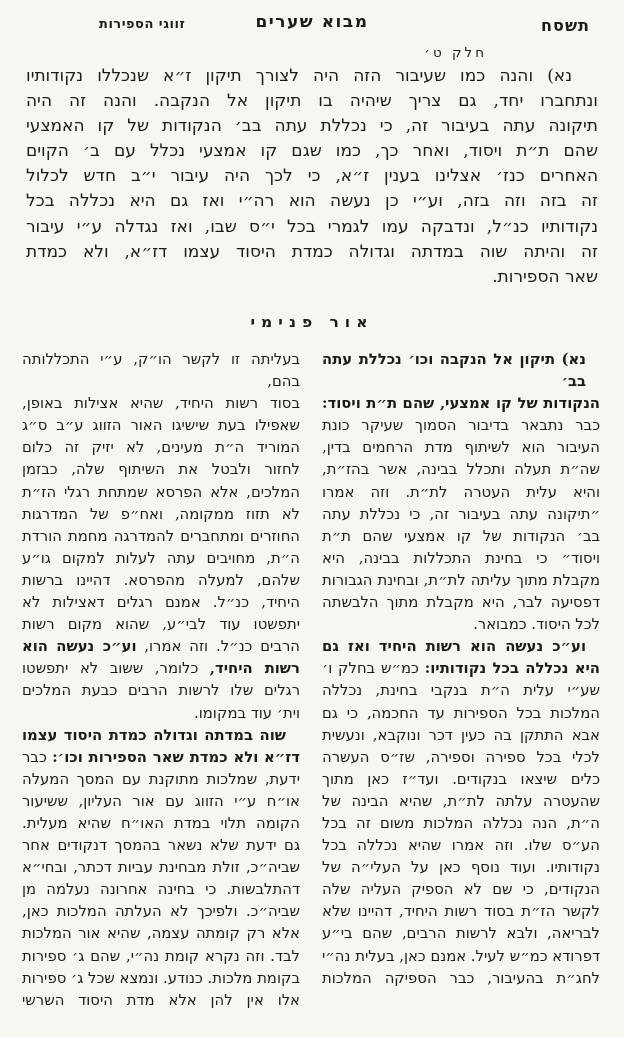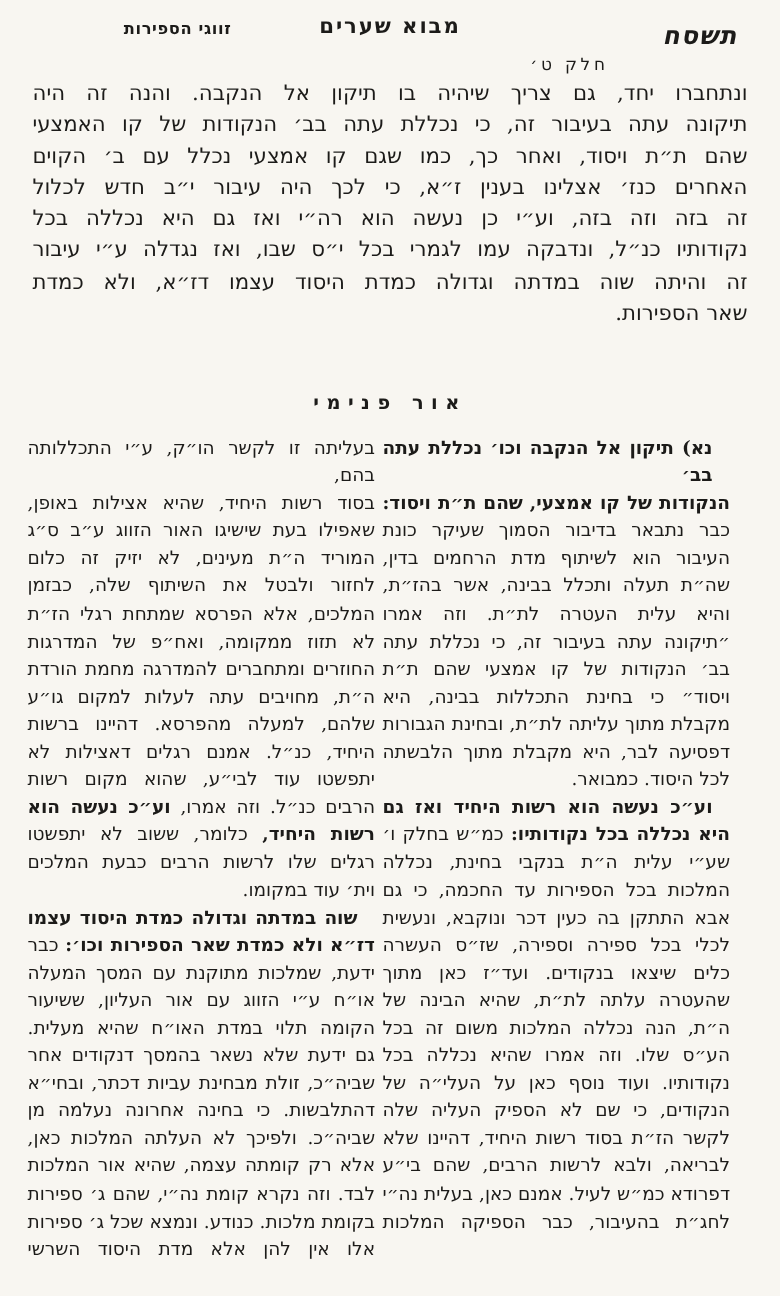--- a/index.html
+++ b/index.html
@@ -9,21 +9,21 @@
     overflow: hidden;
   }
   .page {
     position: absolute; inset: 0;
     direction: rtl;
     font-family: "DejaVu Serif", "DejaVu Sans", serif;
     color: #1c1b19;
   }
   
   .hdr { position: absolute; top: 16px; white-space: nowrap; }
-  .hdr-page    { right: 34px;  font-weight: bold; font-size: 20px; letter-spacing: 1px; font-style: italic; }
+  .hdr-page    { right: 34px;  font-weight: bold; font-size: 16px; letter-spacing: 1px; }
   .hdr-part    { right: 137px; font-size: 13.5px; letter-spacing: 3px; margin-top: 28px; }
   .hdr-title   { left: 50%; transform: translateX(-50%); top: 11px;
                  font-weight: bold; font-size: 17px; letter-spacing: 1.5px; }
   .hdr-section { left: 99px; font-weight: bold; font-size: 13px; letter-spacing: 0.5px; }
 
   
   .line { text-align: justify; text-align-last: justify; }
   .endline { text-align-last: right; }
   .b { font-weight: bold; }
 
@@ -31,37 +31,38 @@
   .intro .line { font-size: 17px; line-height: 25.1px; }
   .intro .ind { padding-right: 26px; }
 
   .subheading {
     position: absolute; top: 312px; left: 0; right: 0;
     margin: 0; text-align: center;
     font-size: 15.5px; font-weight: bold; letter-spacing: 6px;
   }
 
   .col { position: absolute; top: 348px; width: 278px; }
-  .col-right { right: 40px; }
+  .col-right { right: 24px; }
   .col-left  { left: 22px; }
   .col .line { font-size: 14.8px; line-height: 22.1px; }
   .col .ind { padding-right: 14px; }
 </style>
 </head>
 <body>
 
 <div class="page">
   <header>
     <div class="hdr hdr-page">תשסח</div>
     <div class="hdr hdr-part">חלק ט׳</div>
     <div class="hdr hdr-title">מבוא שערים</div>
     <div class="hdr hdr-section">זווגי הספירות</div>
   </header>
 
   <section class="intro" id="intro">
+      <div class="line ind">נא) והנה כמו שעיבור הזה היה לצורך תיקון ז״א שנכללו נקודותיו</div>
       <div class="line">ונתחברו יחד, גם צריך שיהיה בו תיקון אל הנקבה. והנה זה היה</div>
       <div class="line">תיקונה עתה בעיבור זה, כי נכללת עתה בב׳ הנקודות של קו האמצעי</div>
       <div class="line">שהם ת״ת ויסוד, ואחר כך, כמו שגם קו אמצעי נכלל עם ב׳ הקוים</div>
       <div class="line">האחרים כנז׳ אצלינו בענין ז״א, כי לכך היה עיבור י״ב חדש לכלול</div>
       <div class="line">זה בזה וזה בזה, וע״י כן נעשה הוא רה״י ואז גם היא נכללה בכל</div>
       <div class="line">נקודותיו כנ״ל, ונדבקה עמו לגמרי בכל י״ס שבו, ואז נגדלה ע״י עיבור</div>
       <div class="line">זה והיתה שוה במדתה וגדולה כמדת היסוד עצמו דז״א, ולא כמדת</div>
       <div class="line endline">שאר הספירות.</div>
     </section>
 

